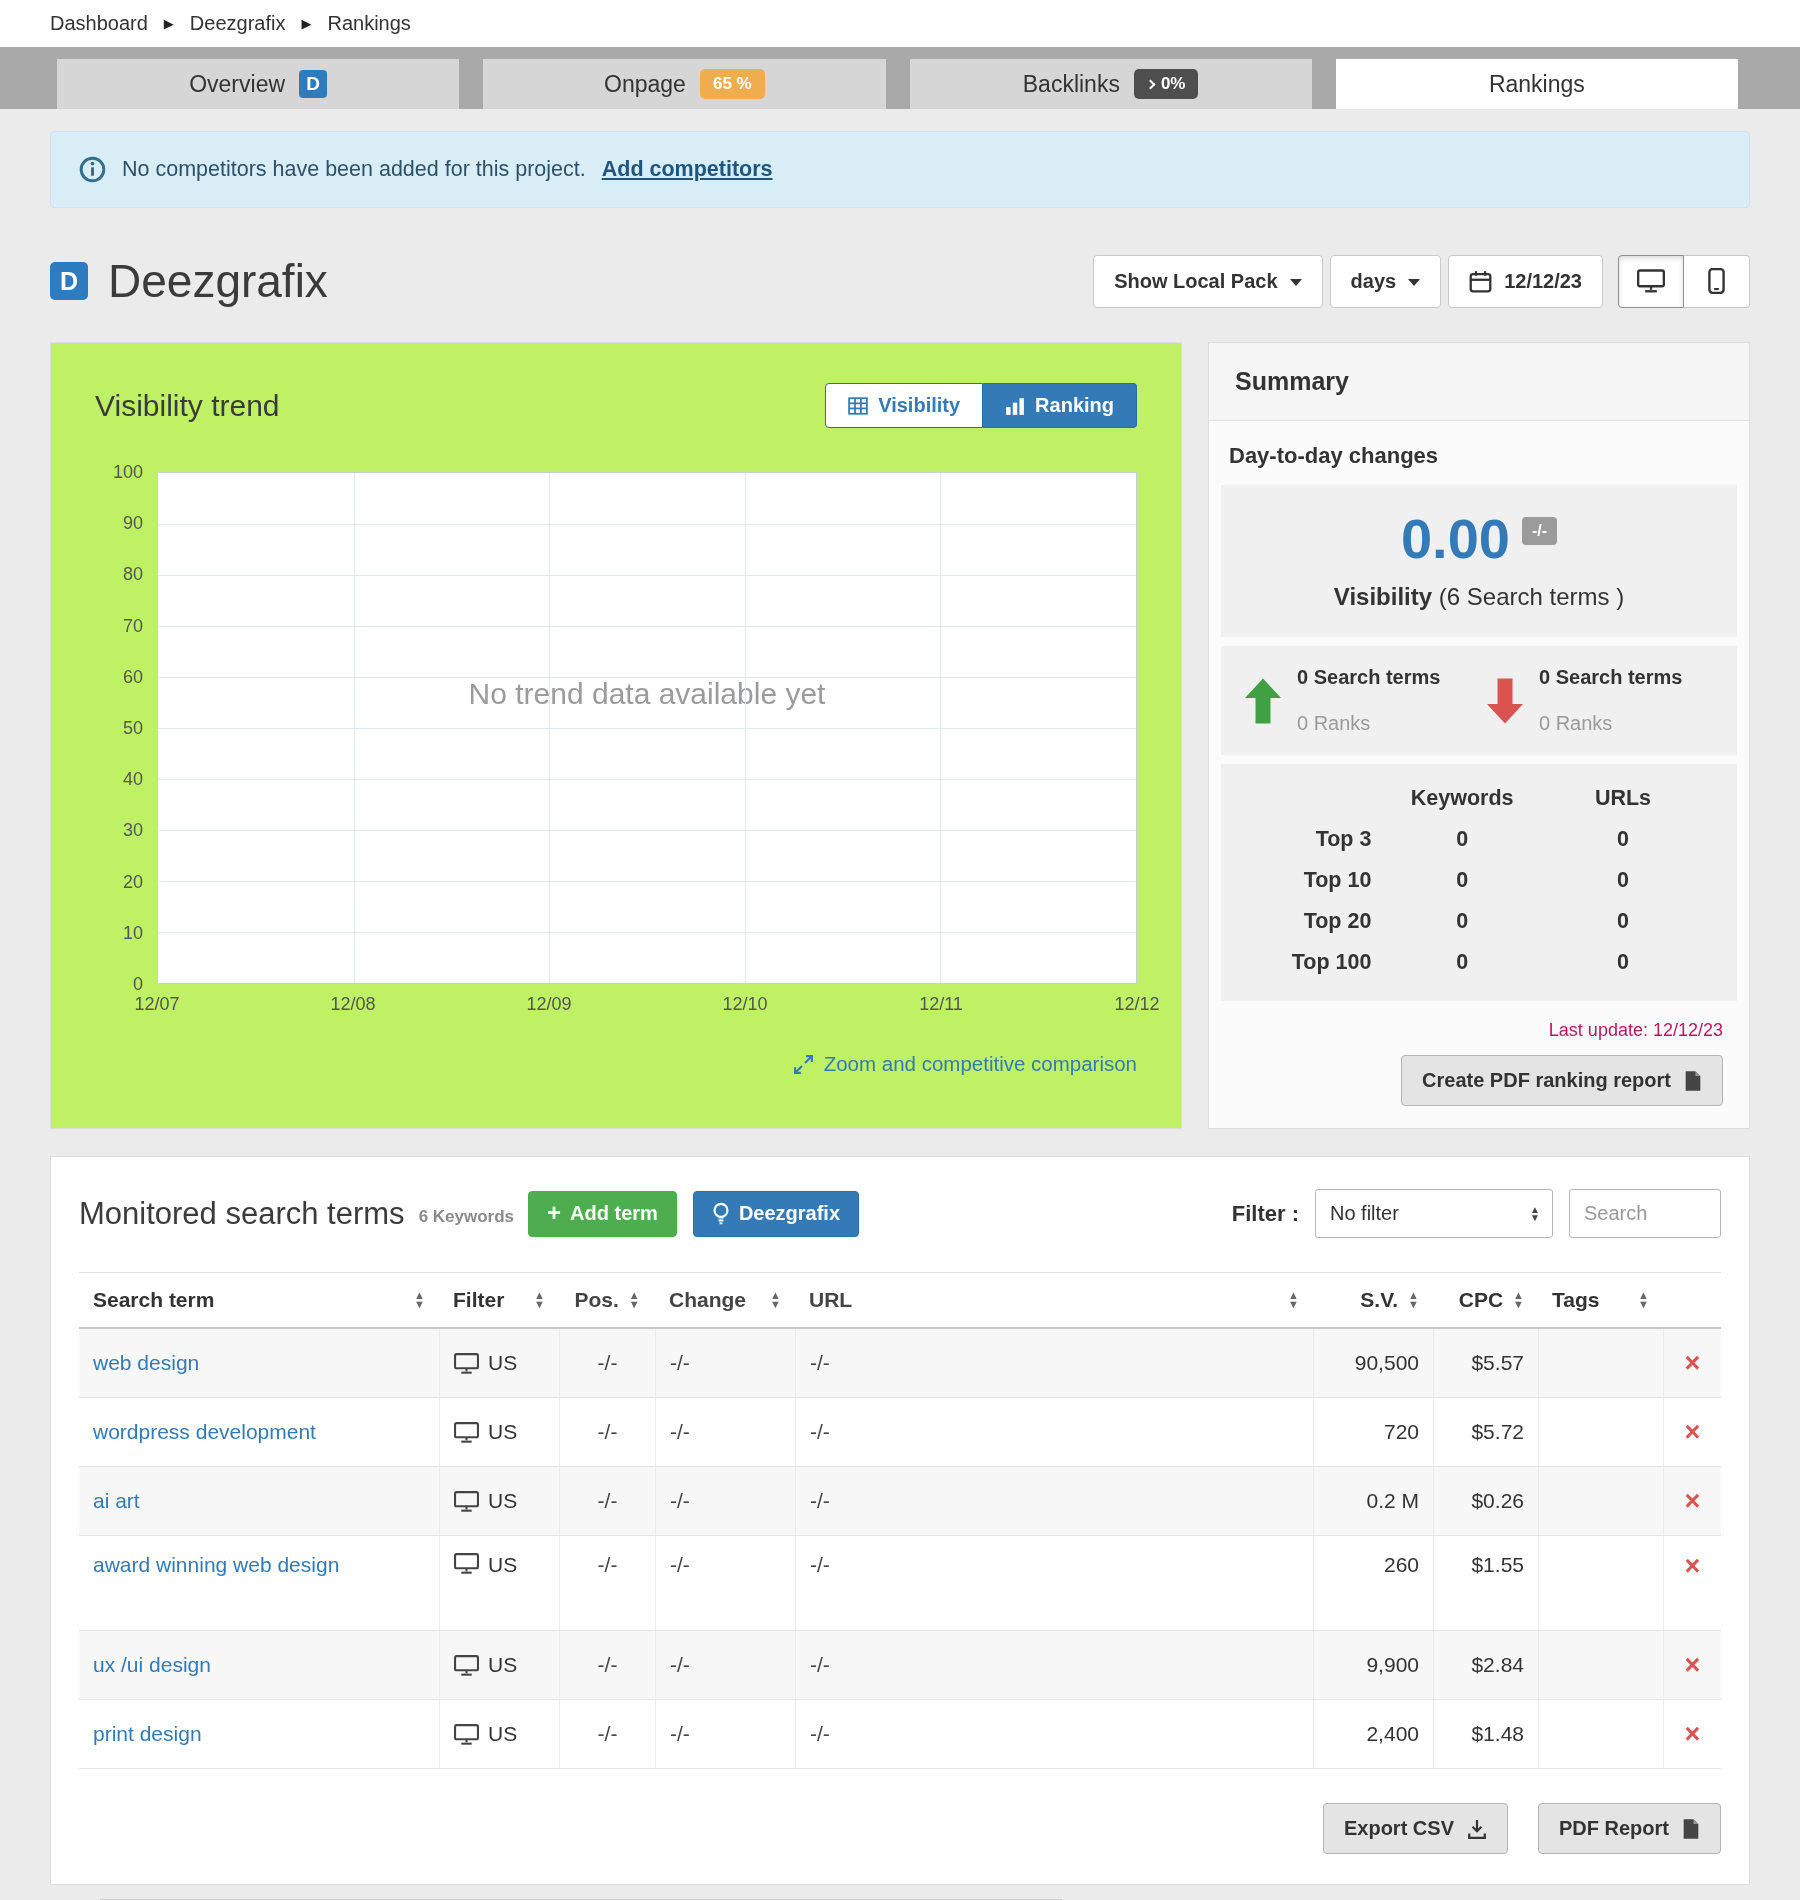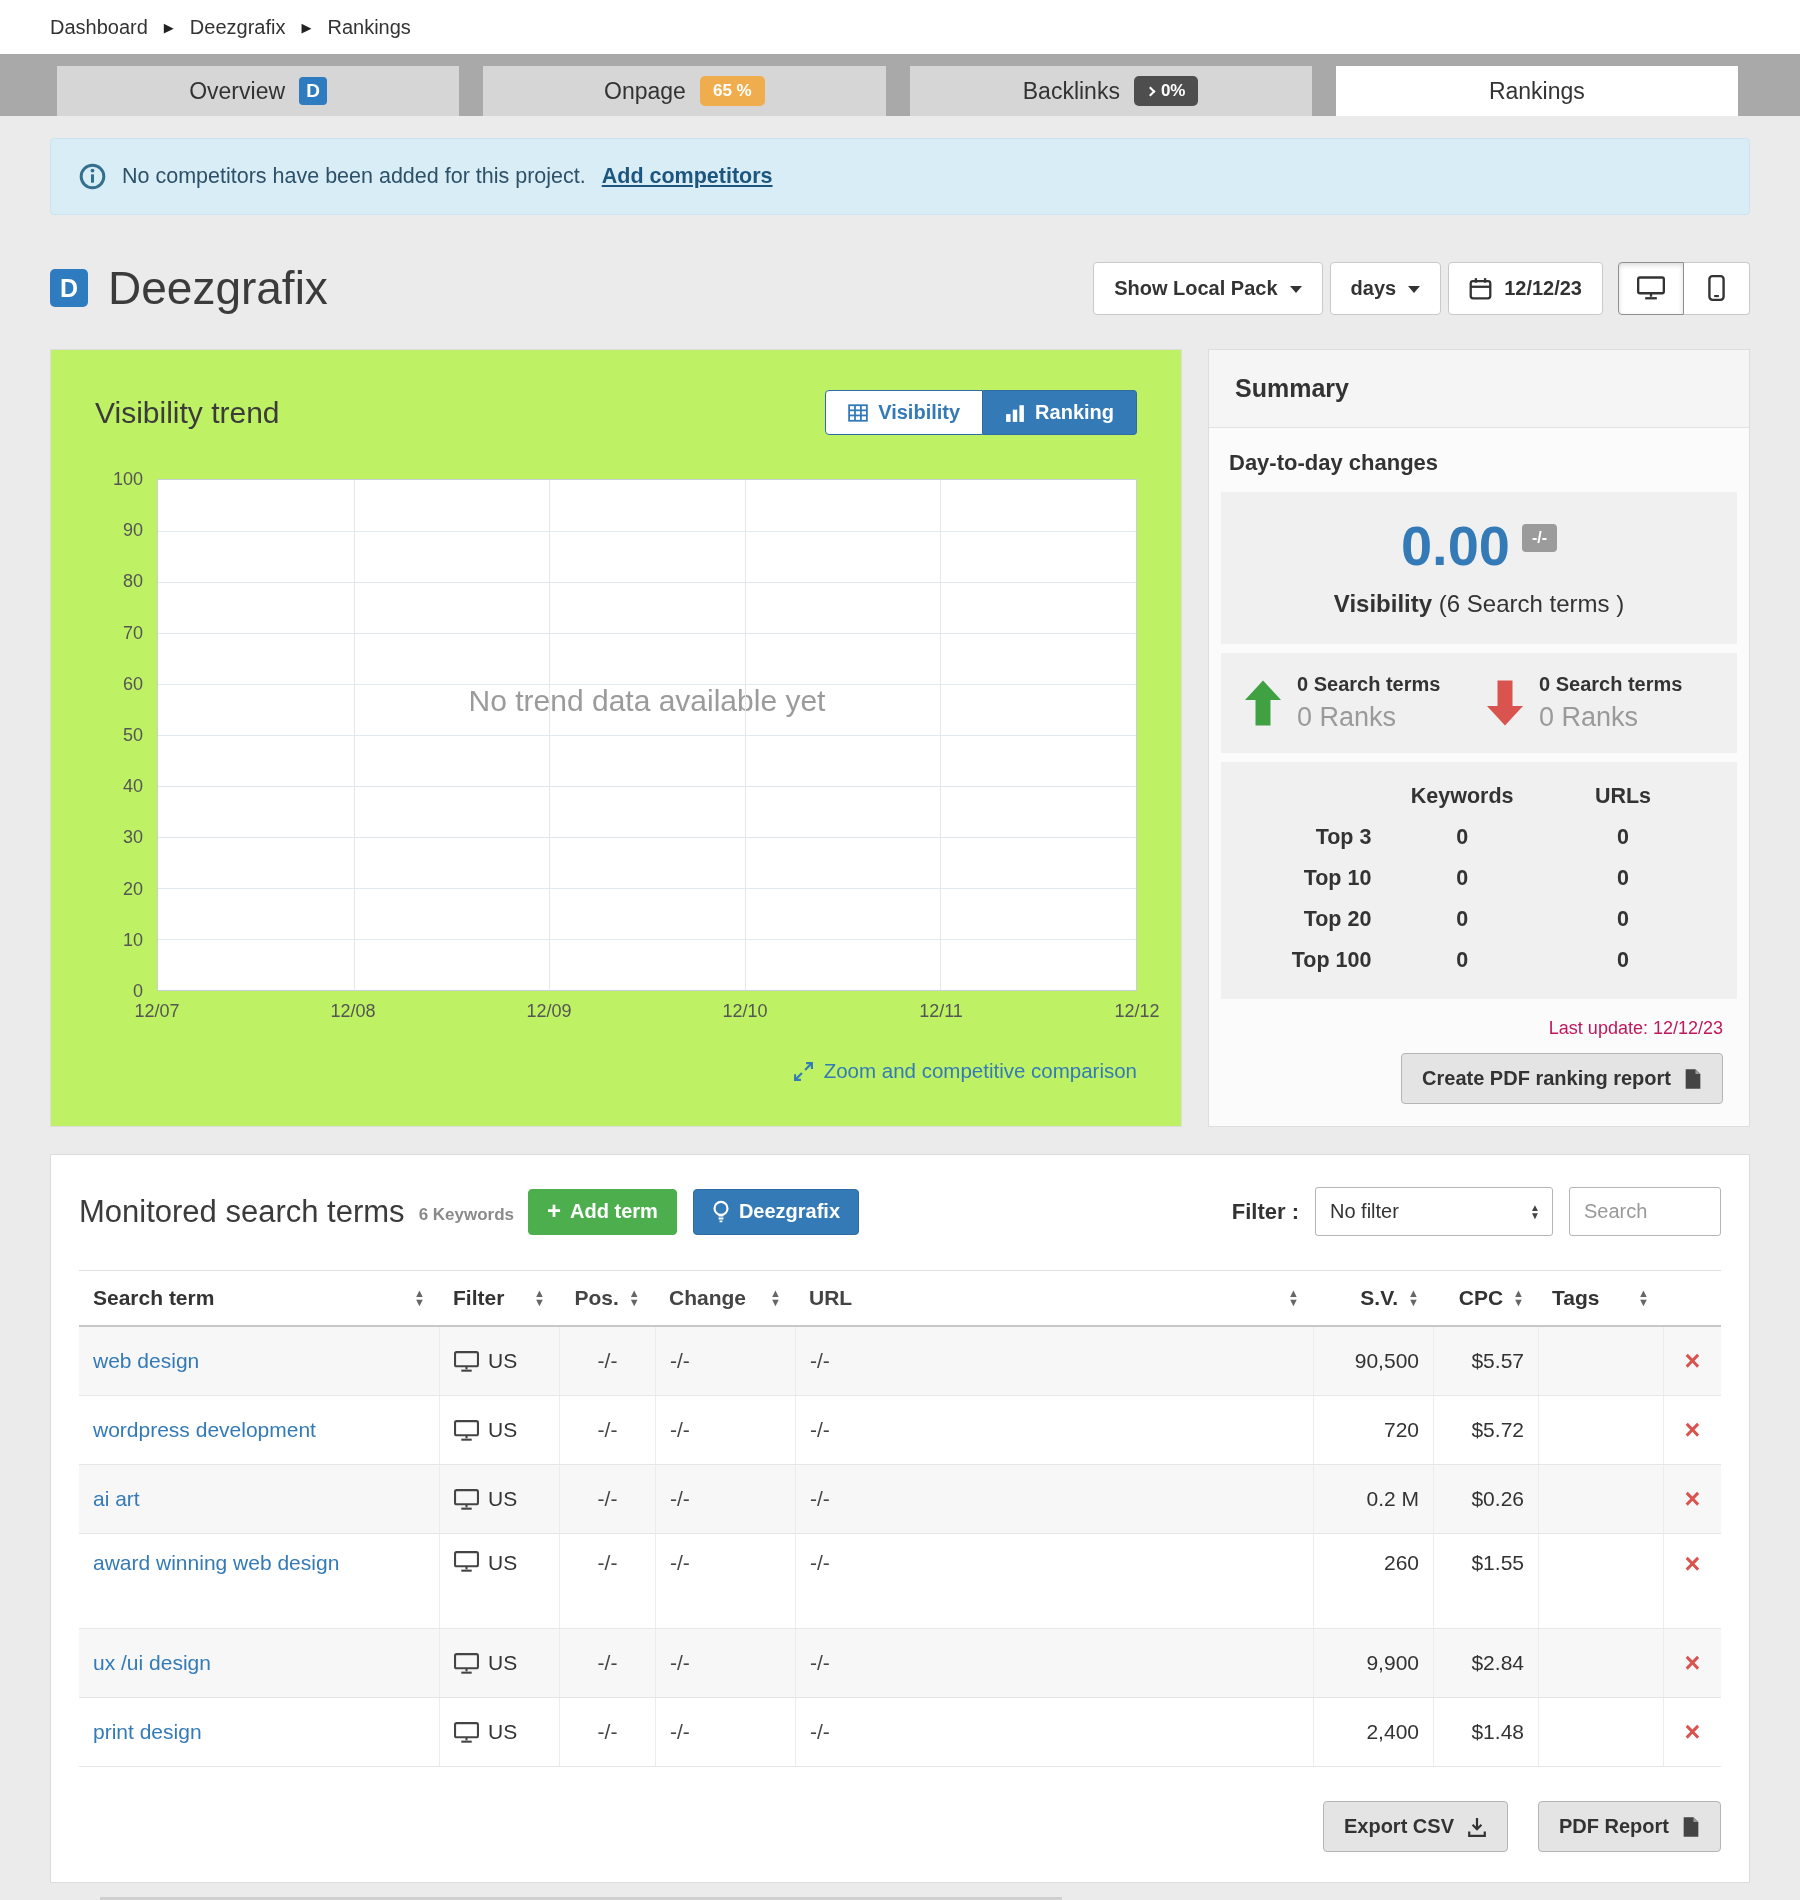--- a/index.html
+++ b/index.html
@@ -6,21 +6,21 @@
   html,body { width:1800px; }
   body {
     height:1900px; overflow:hidden;
     background:#ebebeb;
     font-family:"Liberation Sans", sans-serif;
     color:#333;
   }
   a { text-decoration:none; }
 
   
-  .topbar { height:54px; background:#fff; display:flex; align-items:center; padding:0 50px; gap:16px; }
+  .topbar { height:47px; background:#fff; display:flex; align-items:center; padding:0 50px; gap:16px; }
   .crumb { font-size:20px; color:#333; cursor:pointer; }
   .crumb-sep { font-size:13px; color:#222; }
 
   
   .tabstrip { height:62px; background:#a9a9a9; padding:12px 62px 0 57px; display:flex; gap:24px; }
   .tab { flex:1; background:#d6d6d6; display:flex; align-items:center; justify-content:center; gap:14px;
          font-size:23px; color:#333; cursor:pointer; }
   .tab.active { background:#fff; }
   .badge-square { width:28px; height:28px; background:#2e7bbf; color:#fff; font-weight:bold; font-size:19px;
                   border-radius:4px; display:flex; align-items:center; justify-content:center; }
@@ -89,21 +89,21 @@
   .panel { background:#f0f0f0; margin-bottom:9px; }
   .big-panel { padding:26px 0 26px; text-align:center; }
   .big-line { display:inline-flex; align-items:flex-start; gap:12px; }
   .big-value { font-size:56px; font-weight:bold; color:#337ab7; line-height:1; }
   .big-badge { background:#9b9b9b; color:#fff; font-size:16px; font-weight:bold; padding:5px 10px;
                border-radius:4px; margin-top:6px; }
   .metric-line { margin-top:16px; font-size:24px; color:#333; }
   .arrows-panel { display:flex; padding:20px 16px; }
   .arrow-col { flex:1; display:flex; gap:16px; align-items:center; padding-left:8px; }
   .at-line1 { font-size:20px; font-weight:bold; color:#333; }
-  .at-line2 { font-size:27px; color:#9a9a9a; margin-top:6px; }
+  .at-line2 { font-size:20px; color:#9a9a9a; margin-top:23px; }
   .ranksum-panel { padding:14px 18px 18px; }
   .ranksum-row { display:flex; font-size:21.5px; padding:8px 0; align-items:center; }
   .rs-label { width:33%; text-align:right; font-weight:bold; padding-right:26px; }
   .rs-kw { width:27%; text-align:center; font-weight:bold; }
   .rs-url { width:40%; text-align:center; font-weight:bold; }
   .ranksum-row.head .rs-kw, .ranksum-row.head .rs-url { font-weight:bold; font-size:21.5px; }
   .last-update { text-align:right; font-size:18px; color:#be185d; padding:10px 14px 14px; }
   .pdf-btn-row { display:flex; justify-content:flex-end; padding:0 14px 22px; }
   .gray-btn { background:#e4e4e4; border:1px solid #b5b5b5; border-radius:4px; height:51px; padding:0 20px;
               font-size:20px; font-weight:bold; color:#333; display:flex; align-items:center; gap:13px; cursor:pointer; }

